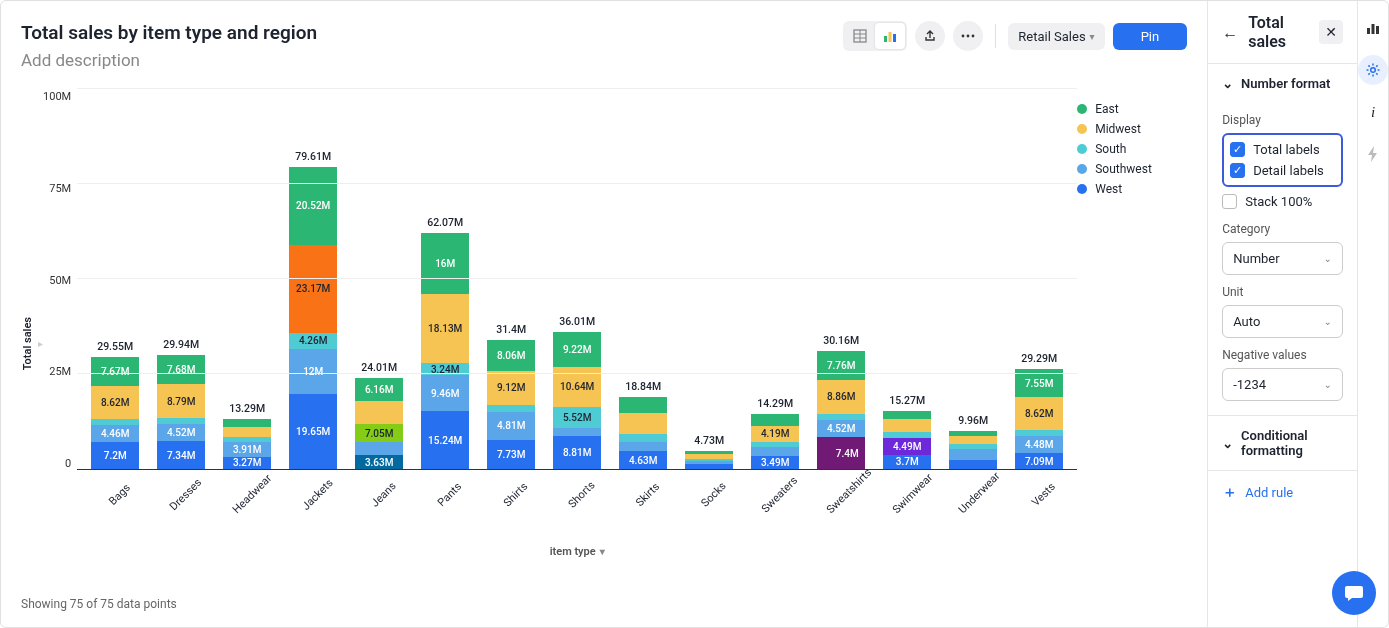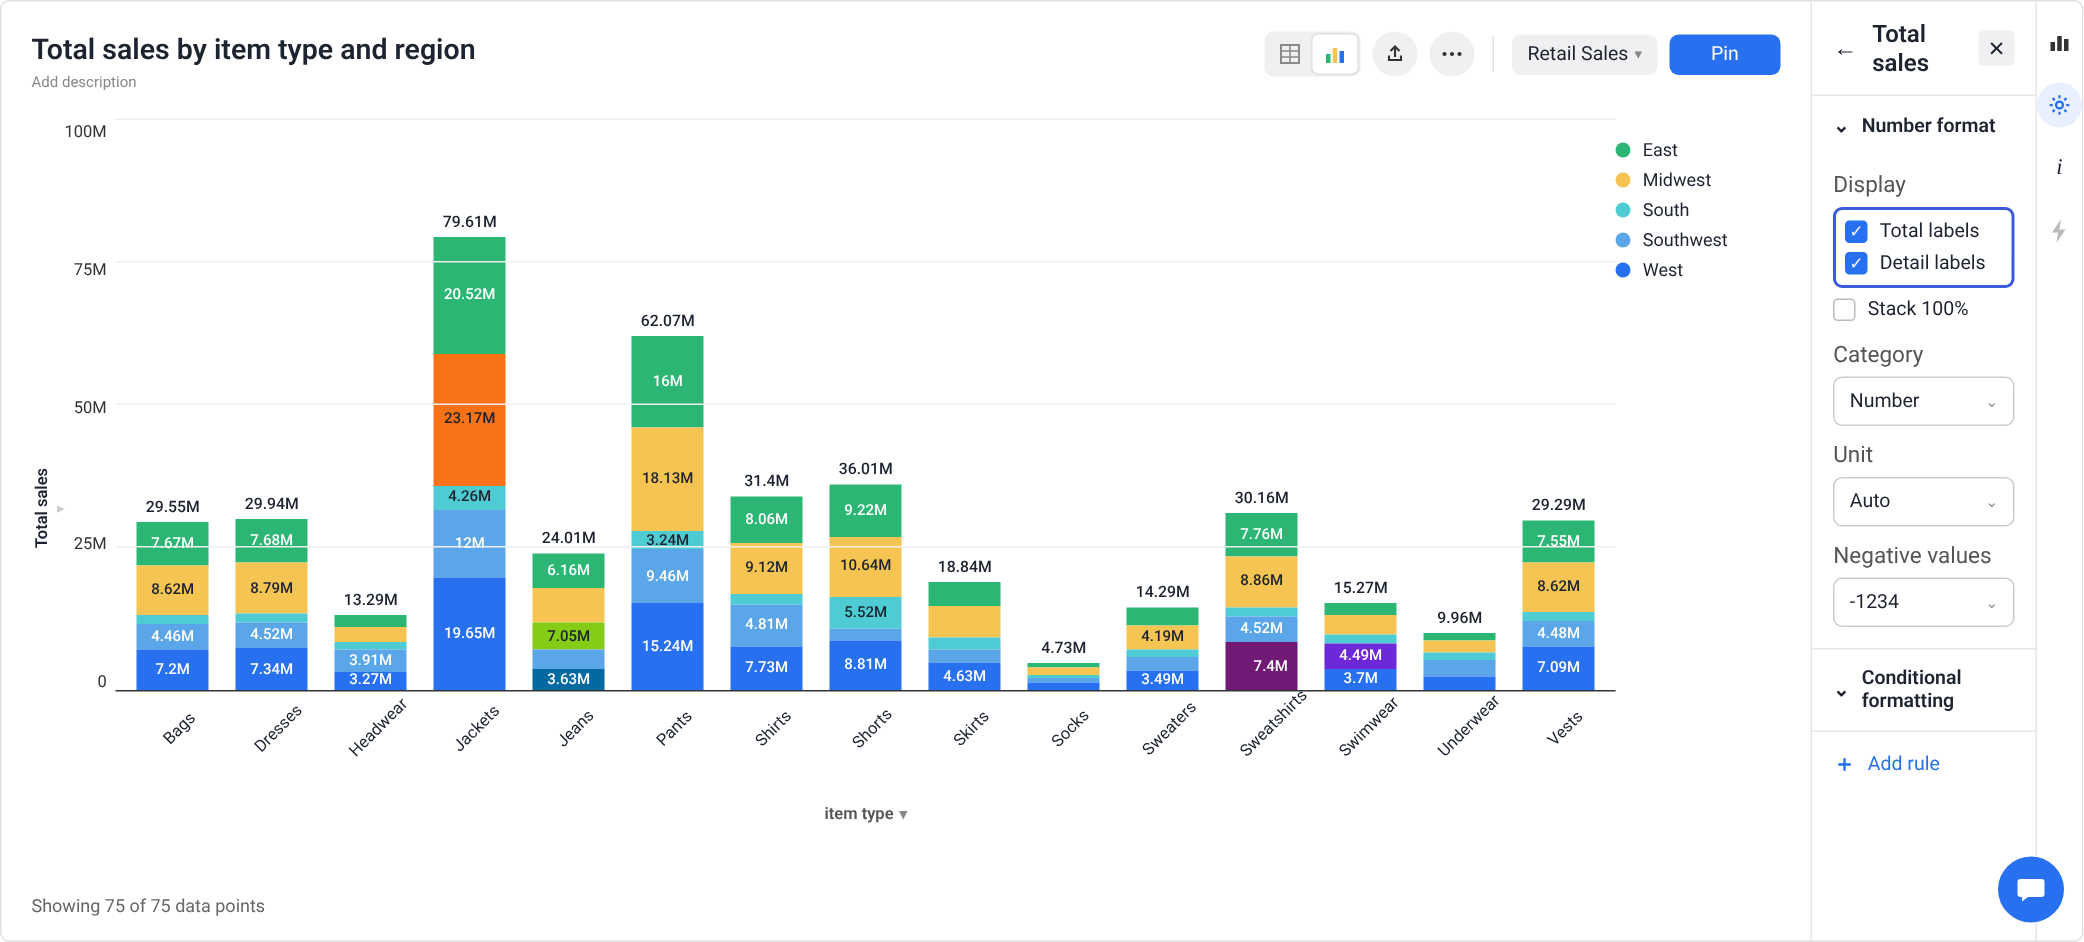--- a/index.html
+++ b/index.html
@@ -2,21 +2,21 @@
 <html><head>
 <meta charset="utf-8">
 <style>
 * { box-sizing: border-box; margin: 0; padding: 0; }
 body { font-family: -apple-system, BlinkMacSystemFont, "Segoe UI", Roboto, sans-serif; background: #fff; color: #1d232f; font-size: 13px; }
 .app { display: flex; width: 1389px; height: 628px; border: 1px solid #e0e0e0; border-radius: 6px; overflow: hidden; position: relative; }
 .main { flex: 1; padding: 20px 20px 16px 20px; display: flex; flex-direction: column; position: relative; }
 .header-row { display: flex; justify-content: space-between; align-items: flex-start; }
 .title-block { display: flex; flex-direction: column; gap: 6px; }
 .page-title { font-size: 19px; font-weight: 600; color: #1d232f; }
-.desc { font-size: 10px; color: #888; }
+.desc { font-size: 17px; color: #888; }
 .toolbar { display: flex; align-items: center; gap: 8px; }
 .view-toggle { display: flex; background: #f0f0f2; border-radius: 6px; padding: 2px; }
 .view-btn { width: 30px; height: 26px; border-radius: 4px; display:flex; align-items:center; justify-content:center; cursor: pointer; }
 .view-btn.active { background: #fff; box-shadow: 0 0 2px rgba(0,0,0,0.15); }
 .icon-btn { width: 30px; height: 30px; border-radius: 50%; background: #f0f0f2; display:flex; align-items:center; justify-content:center; cursor: pointer; }
 .vsep { width: 1px; height: 24px; background: #e0e0e0; margin: 0 4px; }
 .pill { display:flex; align-items:center; gap:4px; background: #f0f0f2; border-radius: 6px; padding: 6px 10px; font-size:13px; cursor:pointer; }
 .pin-btn { background: #2770ef; color: #fff; border-radius: 6px; padding: 6px 28px; font-size:13px; cursor:pointer; }
 .chart-area { flex:1; display:flex; margin-top: 20px; }
 .y-axis-label { writing-mode: vertical-rl; transform: rotate(180deg); font-size: 11px; font-weight:600; align-self: center; margin-right: 4px; }
@@ -35,21 +35,21 @@
 .legend-item { display:flex; align-items:center; gap:8px; margin-bottom: 6px; cursor:pointer; }
 .swatch { width: 10px; height: 10px; border-radius: 50%; }
 .footer { font-size: 12px; color: #666; margin-top: auto; }
 .sidepanel { width: 262px; border-left: 1px solid #e6e6e8; display:flex; flex-direction:column; font-size:13px; }
 .sp-header { display:flex; align-items:center; gap:10px; padding: 12px 14px; border-bottom:1px solid #e6e6e8; }
 .sp-title { font-size:16px; font-weight:600; flex:1; }
 .close-btn { width:24px; height:24px; background:#f0f0f2; border-radius:4px; display:flex; align-items:center; justify-content:center; cursor:pointer; font-size:14px; }
 .sp-section { border-bottom:1px solid #e6e6e8; }
 .sp-sec-head { display:flex; align-items:center; gap:8px; padding: 12px 14px; font-weight:600; cursor:pointer; }
 .sp-body { padding: 0 14px 14px 14px; }
-.field-label { font-size:15px; color:#555; margin: 10px 0 6px 0; }
+.field-label { font-size:12px; color:#555; margin: 10px 0 6px 0; }
 .check-row { display:flex; align-items:center; gap:8px; padding: 3px 0; }
 .chk { width:15px; height:15px; border:1.5px solid #bbb; border-radius:3px; display:flex; align-items:center; justify-content:center; }
 .chk.on { background:#2770ef; border-color:#2770ef; color:#fff; font-size:11px; }
 .display-group { border:2px solid #3b5bdb; border-radius:6px; padding:4px 6px; margin-bottom: 4px; }
 .select-box { width:100%; border:1px solid #ccc; border-radius:6px; padding:8px 10px; display:flex; justify-content:space-between; align-items:center; cursor:pointer; background:#fff; }
 .add-rule { display:flex; align-items:center; gap:8px; color:#2770ef; cursor:pointer; padding: 12px 14px; }
 .rail { width: 48px; border-left:1px solid #e6e6e8; display:flex; flex-direction:column; align-items:center; padding-top:12px; gap:12px; }
 .rail-btn { width:30px; height:30px; border-radius:50%; display:flex; align-items:center; justify-content:center; cursor:pointer; }
 .rail-btn.active { background:#e8efff; color:#2770ef; }
 .chat-fab { position:absolute; bottom:12px; right:12px; width:44px; height:44px; border-radius:50%; background:#2770ef; display:flex; align-items:center; justify-content:center; color:#fff; cursor:pointer; }
@@ -259,21 +259,21 @@
                 <div class="seg" style="background: rgb(39, 112, 239); height: 9.12px;"></div>
                 <div class="seg" style="background: rgb(90, 166, 232); height: 11.02px;"></div>
                 <div class="seg dark-text" style="background: rgb(78, 203, 211); height: 4.56px;"></div>
                 <div class="seg dark-text" style="background: rgb(246, 196, 83); height: 8.74px;"></div>
                 <div class="seg" style="background: rgb(43, 182, 115); height: 4.408px;"></div>
               </div>
             </div>
             <div class="bar-col">
               <div class="bar-total">29.29M</div>
               <div class="bar-stack">
-                <div class="seg" style="background: rgb(39, 112, 239); height: 29px;">7.09M</div>
+                <div class="seg" style="background: rgb(39, 112, 239); height: 16px;">7.09M</div>
                 <div class="seg" style="background: rgb(90, 166, 232); height: 17.024px;">4.48M</div>
                 <div class="seg dark-text" style="background: rgb(78, 203, 211); height: 5.89px;"></div>
                 <div class="seg dark-text" style="background: rgb(246, 196, 83); height: 32.756px;">8.62M</div>
                 <div class="seg" style="background: rgb(43, 182, 115); height: 28.69px;">7.55M</div>
               </div>
             </div>
           </div>
         <div class="x-labels" id="xlabels">
             <div class="x-lab">Bags</div>
             <div class="x-lab">Dresses</div>

